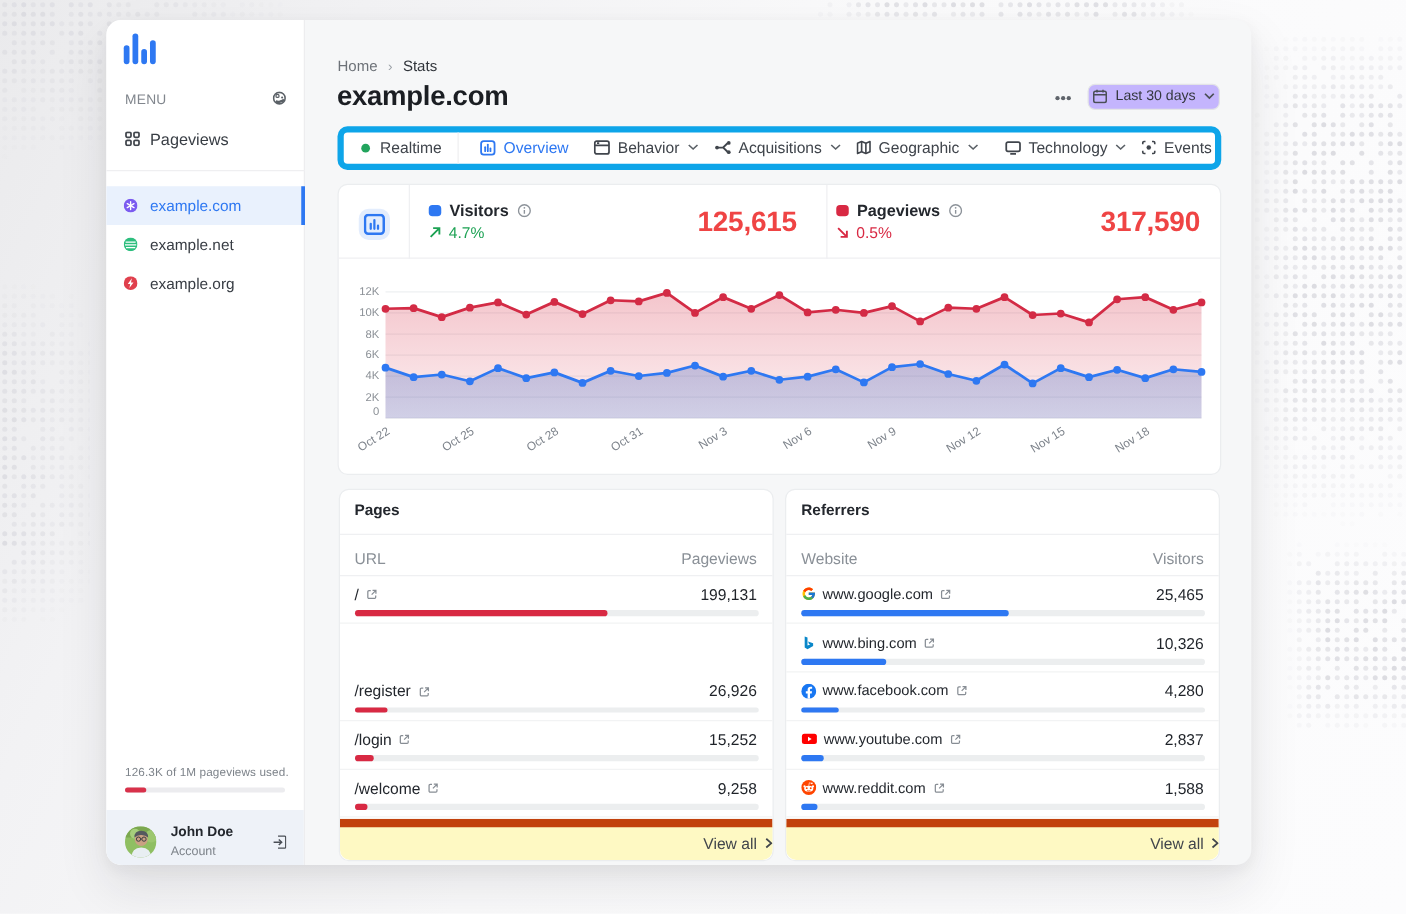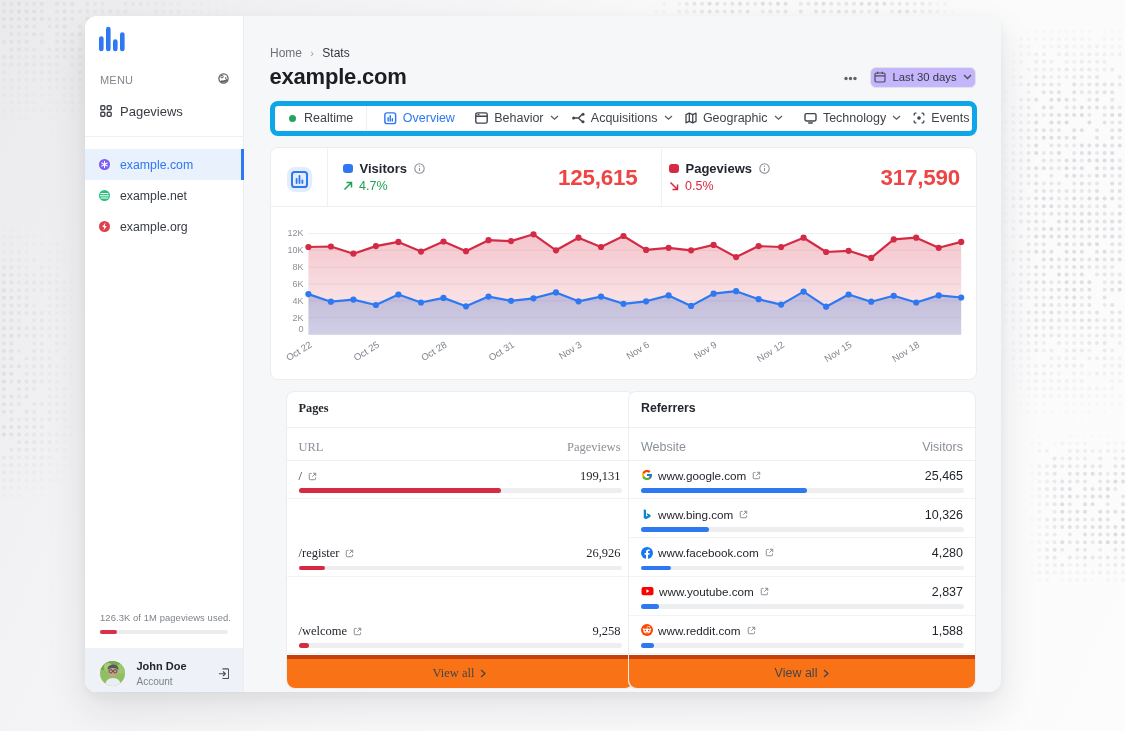--- a/index.html
+++ b/index.html
@@ -48,22 +48,22 @@
 .tcard { position:absolute; top:375px; width:348px; height:297.5px; background:#fff; border:1px solid #ebedef; border-radius:8px; }
 .thead { position:absolute; left:12px; top:9px; font-size:12.3px; font-weight:700; color:#23272d; }
 .tsub { position:absolute; left:0; top:35px; width:100%; height:34px; border-top:1px solid #eff0f2; border-bottom:1px solid #eff0f2; }
 .tsub span { position:absolute; top:12px; font-size:12.5px; color:#8a9097; }
 .trow { position:absolute; left:0; width:100%; height:38.7px; border-bottom:1px solid #f2f3f4; }
 .trow .lbl { position:absolute; left:12px; top:8px; font-size:12.5px; color:#23272d; display:flex; align-items:center; gap:5px; }
 .trow .val { position:absolute; right:12px; top:8px; font-size:12.5px; color:#1f2329; }
 .trow .track { position:absolute; left:12px; top:27.5px; width:323px; height:4.5px; border-radius:2.5px; background:#eceeef; }
 .trow .fill { display:block; height:4.5px; border-radius:2.5px; }
 .ref .lbl span { font-size:11.7px; }
-.tfoot { position:absolute; left:0; bottom:0; width:100%; height:33px; background:#f97316; border-top:4px solid #c2410c;
-  border-radius:0 0 8px 8px; display:flex; align-items:center; justify-content:center; gap:6px;
+.tfoot { position:absolute; left:0; bottom:0; width:100%; height:33px; background:#fef9c3; border-top:7px solid #c2410c;
+  border-radius:0 0 8px 8px; display:flex; align-items:center; justify-content:flex-end; gap:6px;
   font-size:12.5px; color:#42464c; }
 .ava { position:absolute; left:14.5px; top:13px; width:25.5px; height:25.5px; border-radius:50%; overflow:hidden; }
 </style>
 </head>
 <body>
 
 <svg class="abs" style="left:0px; top:0px;" width="226" height="144" viewBox="0 0 226 144">
     <g fill="#dcdce1">
       <circle cx="3.8" cy="3.8" r="2" opacity="0.62"></circle>
       <circle cx="11.4" cy="3.8" r="2" opacity="0.71"></circle>
@@ -2247,21 +2247,21 @@
           <text transform="translate(244.0,139.5) rotate(-32)" text-anchor="end" font-size="9.5" fill="#7d838b">Oct 31</text>
           <text transform="translate(311.5,139.5) rotate(-32)" text-anchor="end" font-size="9.5" fill="#7d838b">Nov 3</text>
           <text transform="translate(379.1,139.5) rotate(-32)" text-anchor="end" font-size="9.5" fill="#7d838b">Nov 6</text>
           <text transform="translate(446.6,139.5) rotate(-32)" text-anchor="end" font-size="9.5" fill="#7d838b">Nov 9</text>
           <text transform="translate(514.1,139.5) rotate(-32)" text-anchor="end" font-size="9.5" fill="#7d838b">Nov 12</text>
           <text transform="translate(581.6,139.5) rotate(-32)" text-anchor="end" font-size="9.5" fill="#7d838b">Nov 15</text>
           <text transform="translate(649.2,139.5) rotate(-32)" text-anchor="end" font-size="9.5" fill="#7d838b">Nov 18</text>
         </svg>
     </div>
 
-    <div class="tcard" style="left:42px;font-family:Liberation Serif, serif;">
+    <div class="tcard" style="left:27px;">
       <div class="thead">Pages</div>
       <div class="tsub">
           <span style="left:12px;">URL</span>
           <span style="right:12px;">Pageviews</span>
         </div>
       <div class="trow" style="top:68.8px;">
   <div class="lbl">
             <span>/</span>
             <svg width="9" height="9" viewBox="0 0 10 10" style="margin-left:1px;">
               <path d="M4 1.6 H2.4 A1 1 0 0 0 1.4 2.6 V7.6 A1 1 0 0 0 2.4 8.6 H7.4 A1 1 0 0 0 8.4 7.6 V6" fill="none" stroke="#878d94" stroke-width="1.1"></path>
@@ -2277,20 +2277,33 @@
   <div class="lbl">
             <span>/register</span>
             <svg width="9" height="9" viewBox="0 0 10 10" style="margin-left:1px;">
               <path d="M4 1.6 H2.4 A1 1 0 0 0 1.4 2.6 V7.6 A1 1 0 0 0 2.4 8.6 H7.4 A1 1 0 0 0 8.4 7.6 V6" fill="none" stroke="#878d94" stroke-width="1.1"></path>
               <path d="M5.6 1.4 H8.6 V4.4 M8.6 1.4 L4.8 5.2" fill="none" stroke="#878d94" stroke-width="1.1"></path>
             </svg>
           </div>
   <div class="val">26,926</div>
   <div class="track">
             <i class="fill" style="width:8.2%; background:#d82943;"></i>
+          </div>
+</div>
+<div class="trow" style="top:184.9px;">
+  <div class="lbl">
+            <span>/login</span>
+            <svg width="9" height="9" viewBox="0 0 10 10" style="margin-left:1px;">
+              <path d="M4 1.6 H2.4 A1 1 0 0 0 1.4 2.6 V7.6 A1 1 0 0 0 2.4 8.6 H7.4 A1 1 0 0 0 8.4 7.6 V6" fill="none" stroke="#878d94" stroke-width="1.1"></path>
+              <path d="M5.6 1.4 H8.6 V4.4 M8.6 1.4 L4.8 5.2" fill="none" stroke="#878d94" stroke-width="1.1"></path>
+            </svg>
+          </div>
+  <div class="val">15,252</div>
+  <div class="track">
+            <i class="fill" style="width:4.7%; background:#d82943;"></i>
           </div>
 </div>
 <div class="trow" style="top:223.6px;">
   <div class="lbl">
             <span>/welcome</span>
             <svg width="9" height="9" viewBox="0 0 10 10" style="margin-left:1px;">
               <path d="M4 1.6 H2.4 A1 1 0 0 0 1.4 2.6 V7.6 A1 1 0 0 0 2.4 8.6 H7.4 A1 1 0 0 0 8.4 7.6 V6" fill="none" stroke="#878d94" stroke-width="1.1"></path>
               <path d="M5.6 1.4 H8.6 V4.4 M8.6 1.4 L4.8 5.2" fill="none" stroke="#878d94" stroke-width="1.1"></path>
             </svg>
           </div>

